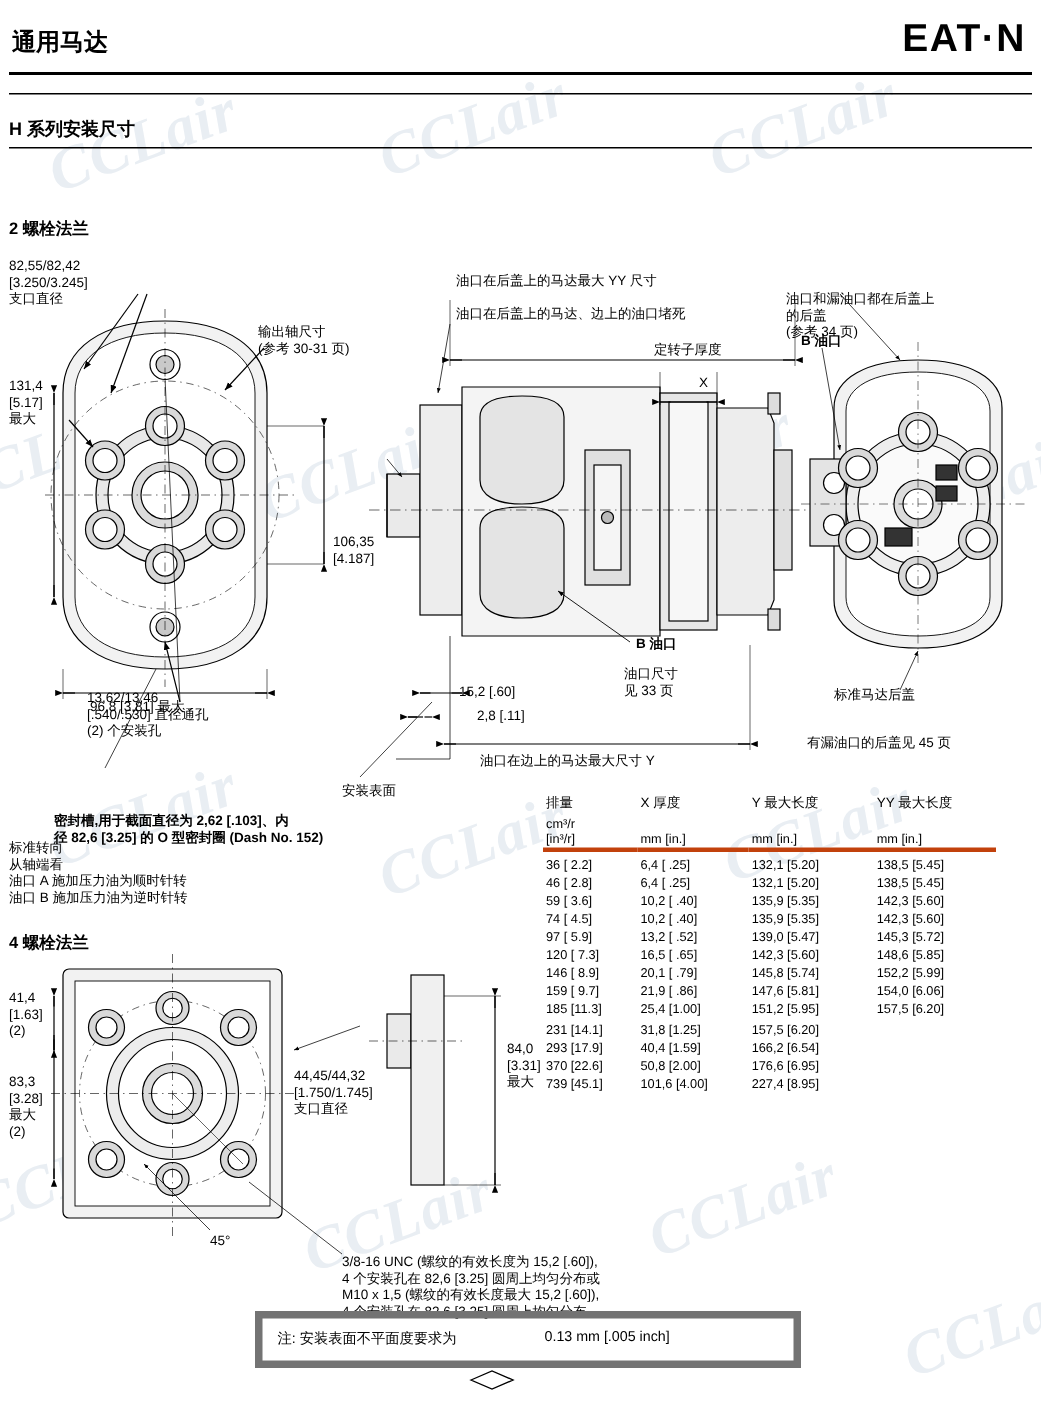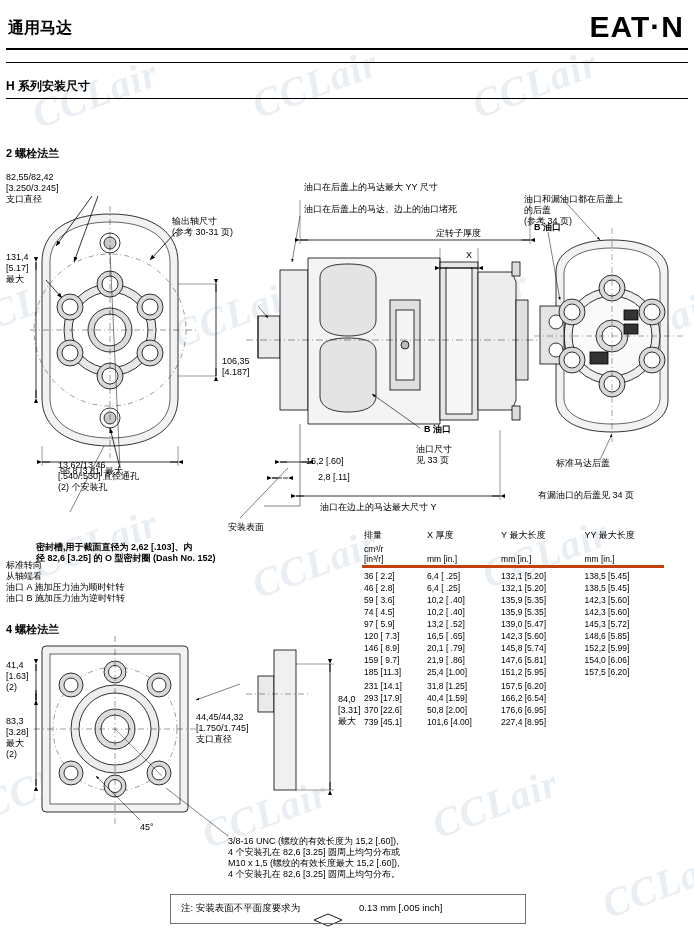--- a/index.html
+++ b/index.html
@@ -14,42 +14,42 @@
   .wm{
     position:absolute;color:#e9eef3;font-weight:bold;font-style:italic;
     font-size:40px;letter-spacing:1px;transform:rotate(-20deg);
     font-family:"Liberation Serif", serif;pointer-events:none;z-index:0;
     white-space:nowrap;
   }
   
   .hdr-title{position:absolute;left:8px;top:18px;font-size:16px;font-weight:bold;}
   .hdr-rule{position:absolute;left:6px;top:48px;width:682px;height:2px;background:#000;}
   .hdr-rule2{position:absolute;left:6px;top:62px;width:682px;height:1px;background:#000;}
-  .eaton{position:absolute;right:10px;top:10px;font-size:30px;font-weight:bold;letter-spacing:1px;font-family:"Liberation Sans",sans-serif;}
+  .eaton{position:absolute;right:10px;top:10px;font-size:26px;font-weight:bold;letter-spacing:1px;font-family:"Liberation Sans",sans-serif;}
   .sec-title{position:absolute;left:6px;top:78px;font-size:12px;font-weight:bold;}
   .sec-rule{position:absolute;left:6px;top:98px;width:682px;height:1px;background:#000;}
 
   .lbl{position:absolute;font-size:9px;line-height:11px;z-index:5;white-space:pre;}
   .lbl.b{font-weight:bold;}
   svg{position:absolute;left:0;top:0;overflow:visible;z-index:2;}
 
   
   .tbl{position:absolute;left:362px;top:528px;width:302px;font-size:8.5px;z-index:6;}
   .tbl table{border-collapse:collapse;width:302px;}
   .tbl td,.tbl th{padding:1px 2px;text-align:left;font-weight:normal;vertical-align:bottom;}
   .tbl .hrow td{font-size:9px;}
   .tbl .unit td{border-bottom:3px solid #c2410c;padding-bottom:1px;}
   .tbl .c1{width:62px;}
   .tbl .c2{width:74px;}
   .tbl .c3{width:84px;}
   .tbl .c4{width:82px;}
   .tbl .sepTop td{padding-top:3px;}
 
   
-  .notebox{position:absolute;left:170px;top:894px;width:354px;height:28px;border:1px solid #737373;z-index:6;}
+  .notebox{position:absolute;left:170px;top:874px;width:354px;height:28px;border:5px solid #737373;z-index:6;}
   .notebox .nt{position:absolute;left:10px;top:7px;font-size:9.5px;}
 </style>
 </head>
 <body>
 
 <div class="pg">
 
   <div class="wm" style="left:30px;top:70px;">CCLair</div>
   <div class="wm" style="left:250px;top:60px;">CCLair</div>
   <div class="wm" style="left:470px;top:60px;">CCLair</div>
@@ -330,21 +330,21 @@
   <div class="lbl" style="left:306px;top:456px;">15,2 [.60]</div>
   <div class="lbl" style="left:318px;top:472px;">2,8 [.11]</div>
   <div class="lbl" style="left:320px;top:502px;">油口在边上的马达最大尺寸 Y</div>
   <div class="lbl" style="left:212px;top:522px;padding-left:16px;">安装表面</div>
 
   <div class="lbl" style="left:524px;top:194px;">油口和漏油口都在后盖上
 的后盖
 (参考 34 页)</div>
   <div class="lbl b" style="left:534px;top:222px;">B 油口</div>
   <div class="lbl" style="left:556px;top:458px;">标准马达后盖</div>
-  <div class="lbl" style="left:538px;top:490px;">有漏油口的后盖见 34 页</div>
+  <div class="lbl" style="left:538px;top:490px;">有漏油口的后盖见 45 页</div>
 
   <div class="lbl" style="left:6px;top:660px;">41,4
 [1.63]
 (2)</div>
   <div class="lbl" style="left:6px;top:716px;">83,3
 [3.28]
 最大
 (2)</div>
   <div class="lbl" style="left:196px;top:680px;margin-top:32px;">44,45/44,32
 [1.750/1.745]

